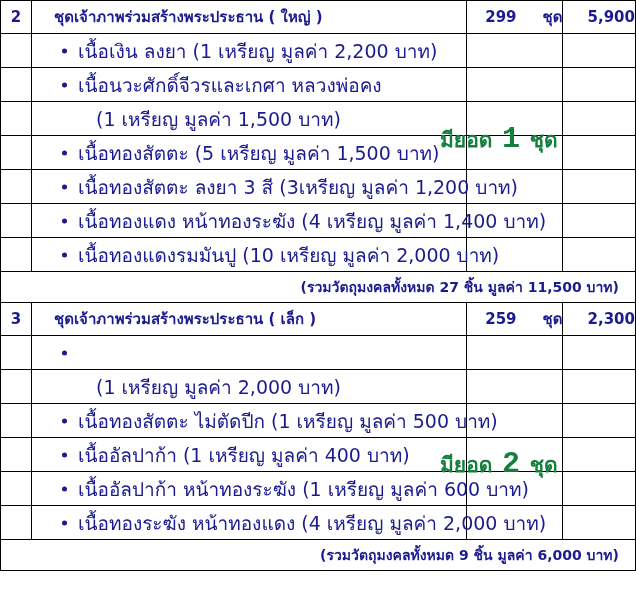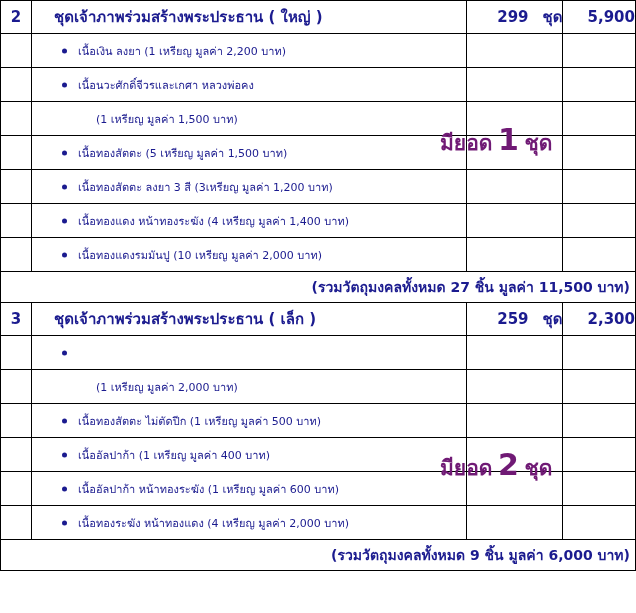--- a/index.html
+++ b/index.html
@@ -37,25 +37,25 @@
   .c-price { width: 70px;  text-align: right; padding-right: 8px; }
 
   .hrow td {
     height: 32px;
     font-size: 15px;
     font-weight: bold;
   }
   .hrow .c-desc {
     padding-left: 22px;
   }
-  .hrow .c-qty .q-num { margin-right: 14px; }
+  .hrow .c-qty .q-num { margin-right: 26px; }
 
   .irow td {
     height: 33px;
-    font-size: 11px;
+    font-size: 19px;
   }
   .irow .c-desc {
     padding-left: 46px;
     position: relative;
     white-space: nowrap;
   }
   .irow .c-desc.sub {
     padding-left: 64px;
   }
   .bullet {
@@ -68,31 +68,32 @@
     border-radius: 50%;
     background: #1b1b8f;
   }
   .sumrow td {
     height: 30px;
     font-size: 14px;
     font-weight: bold;
   }
   .sumrow.span td.c-span {
     text-align: right;
-    padding-right: 5px;
+    padding-right: 16px;
     margin-top: 21px;
   }
 
   
   .stamp {
     position: absolute;
-    color: #701a75;
+    color: #15803d;
     font-weight: bold;
     white-space: nowrap;
     letter-spacing: 0px;
+    font-family: Liberation Mono, monospace;
   }
   .stamp .big {
     font-size: 30px;
   }
   .stamp .small {
     font-size: 21px;
   }
   .stamp-1 { left: 440px; top: 122px; }
   .stamp-2 { left: 440px; top: 447px; }
 </style>

